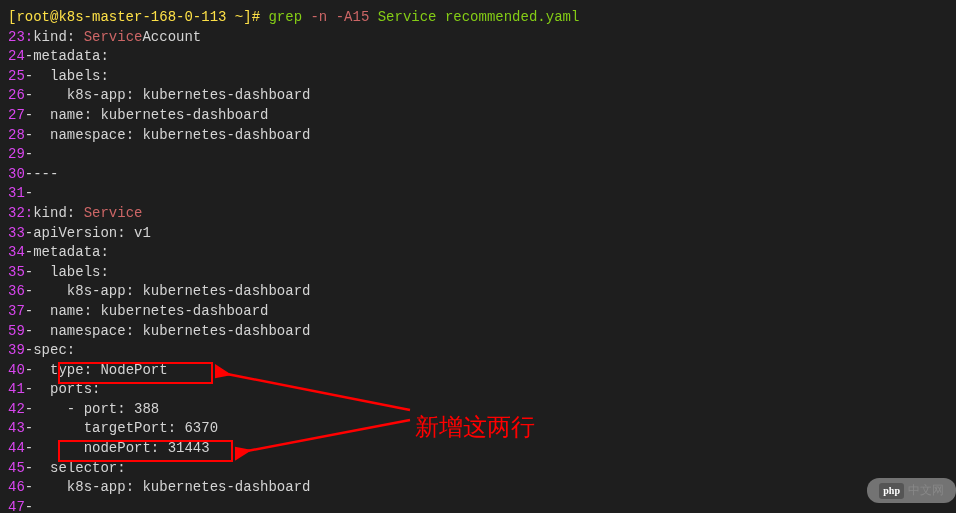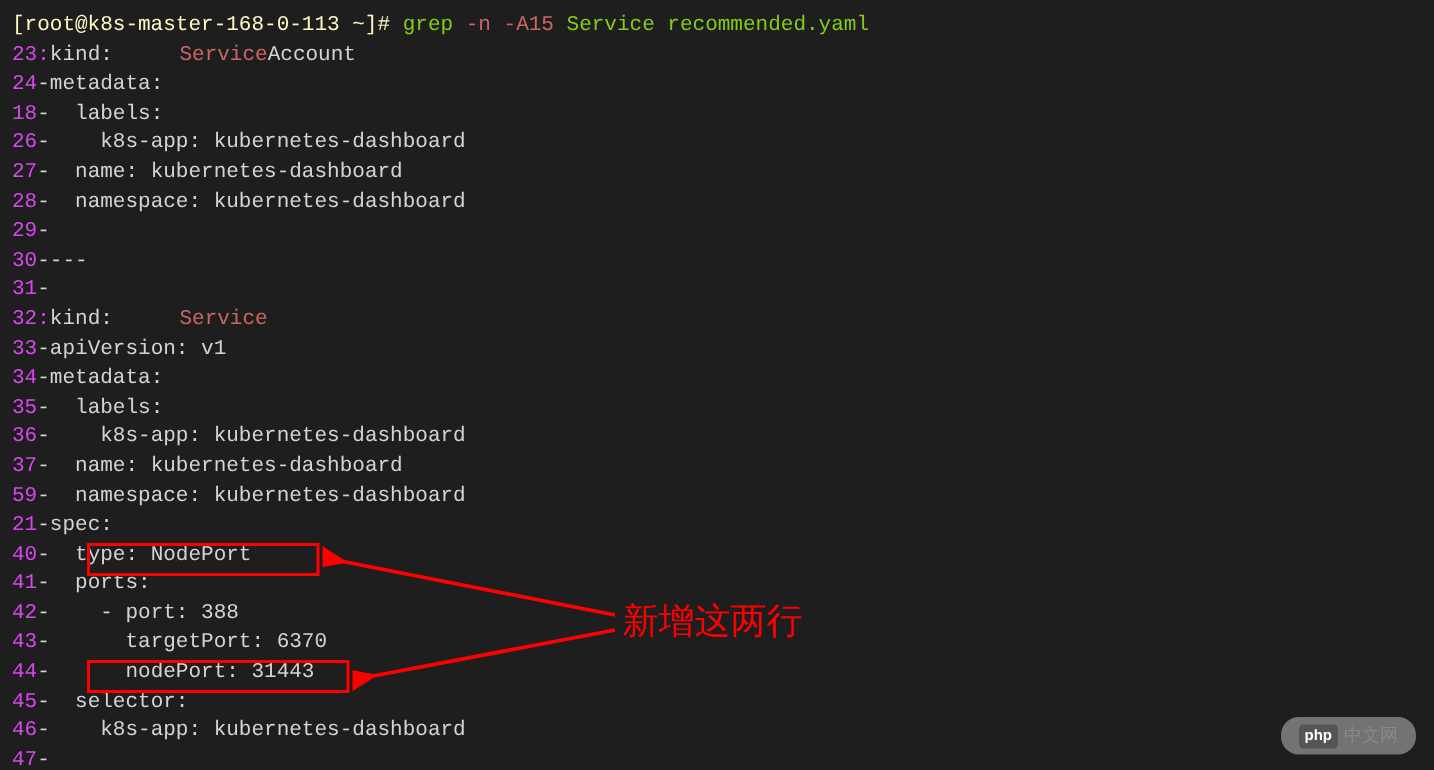--- a/index.html
+++ b/index.html
@@ -15,26 +15,26 @@
       color: #d4d4d4;
       padding: 8px;
       width: 956px;
       height: 513px;
       position: relative;
       overflow: hidden;
     }
     .terminal {
       white-space: pre;
     }
-    .prompt-user { color: #fef9c3; }
+    .prompt-user { color: #fde047; }
     .command { color: #84cc16; }
     .flag { color: #cc6666; }
     .line-num { color: #d946ef; }
     .dash { color: #d4d4d4; }
-    .highlight { color: #cc6666; margin-left: 36px; }
+    .highlight { color: #cc6666; }
     .text { color: #d4d4d4; }
     .red-box {
       position: absolute;
       border: 2px solid #ff0000;
       background: transparent;
       pointer-events: none;
     }
     .box1 {
       left: 58px;
       top: 362px;
@@ -43,74 +43,74 @@
     }
     .box2 {
       left: 58px;
       top: 440px;
       width: 175px;
       height: 22px;
     }
     .annotation {
       position: absolute;
       left: 415px;
-      top: 398px;
+      top: 410px;
       color: #ff0000;
       font-size: 24px;
       font-family: "Microsoft YaHei", sans-serif;
       font-weight: normal;
     }
     .arrow {
       position: absolute;
       pointer-events: none;
     }
     .watermark {
       position: absolute;
-      right: 12px;
+      right: 0;
       bottom: 10px;
       background: rgba(200,200,200,0.5);
       color: #888;
       border-radius: 12px;
       padding: 4px 12px;
       font-size: 12px;
-      font-family: Liberation Sans, sans-serif;
+      font-family: Liberation Serif, serif;
       display: flex;
       align-items: center;
       gap: 4px;
     }
     .watermark-logo {
       background: #555;
       color: #fff;
       border-radius: 3px;
       padding: 1px 4px;
       font-size: 10px;
       font-weight: bold;
     }
   </style>
 </head>
 <body>
 
 <div class="terminal"><span class="prompt-user">[root@k8s-master-168-0-113 ~]# </span><span class="command">grep </span><span class="flag">-n</span><span class="command"> </span><span class="flag">-A15</span><span class="command"> Service recommended.yaml</span>
 <span><span class="line-num">23</span><span class="line-num">:</span><span class="text">kind: </span><span class="highlight">Service</span><span class="text">Account</span></span>
 <span><span class="line-num">24</span><span class="dash">-</span><span class="text">metadata:</span></span>
-<span><span class="line-num">18</span><span class="dash">-</span><span class="text">  labels:</span></span>
+<span><span class="line-num">25</span><span class="dash">-</span><span class="text">  labels:</span></span>
 <span><span class="line-num">26</span><span class="dash">-</span><span class="text">    k8s-app: kubernetes-dashboard</span></span>
 <span><span class="line-num">27</span><span class="dash">-</span><span class="text">  name: kubernetes-dashboard</span></span>
 <span><span class="line-num">28</span><span class="dash">-</span><span class="text">  namespace: kubernetes-dashboard</span></span>
 <span><span class="line-num">29</span><span class="dash">-</span><span class="text"></span></span>
 <span><span class="line-num">30</span><span class="dash">-</span><span class="text">---</span></span>
 <span><span class="line-num">31</span><span class="dash">-</span><span class="text"></span></span>
 <span><span class="line-num">32</span><span class="line-num">:</span><span class="text">kind: </span><span class="highlight">Service</span><span class="text"></span></span>
 <span><span class="line-num">33</span><span class="dash">-</span><span class="text">apiVersion: v1</span></span>
 <span><span class="line-num">34</span><span class="dash">-</span><span class="text">metadata:</span></span>
 <span><span class="line-num">35</span><span class="dash">-</span><span class="text">  labels:</span></span>
 <span><span class="line-num">36</span><span class="dash">-</span><span class="text">    k8s-app: kubernetes-dashboard</span></span>
 <span><span class="line-num">37</span><span class="dash">-</span><span class="text">  name: kubernetes-dashboard</span></span>
 <span><span class="line-num">59</span><span class="dash">-</span><span class="text">  namespace: kubernetes-dashboard</span></span>
-<span><span class="line-num">21</span><span class="dash">-</span><span class="text">spec:</span></span>
+<span><span class="line-num">39</span><span class="dash">-</span><span class="text">spec:</span></span>
 <span><span class="line-num">40</span><span class="dash">-</span><span class="text">  type: NodePort</span></span>
 <span><span class="line-num">41</span><span class="dash">-</span><span class="text">  ports:</span></span>
 <span><span class="line-num">42</span><span class="dash">-</span><span class="text">    - port: 388</span></span>
 <span><span class="line-num">43</span><span class="dash">-</span><span class="text">      targetPort: 6370</span></span>
 <span><span class="line-num">44</span><span class="dash">-</span><span class="text">      nodePort: 31443</span></span>
 <span><span class="line-num">45</span><span class="dash">-</span><span class="text">  selector:</span></span>
 <span><span class="line-num">46</span><span class="dash">-</span><span class="text">    k8s-app: kubernetes-dashboard</span></span>
 <span><span class="line-num">47</span><span class="dash">-</span><span class="text"></span></span></div>
 
 <div class="red-box box1"></div>

